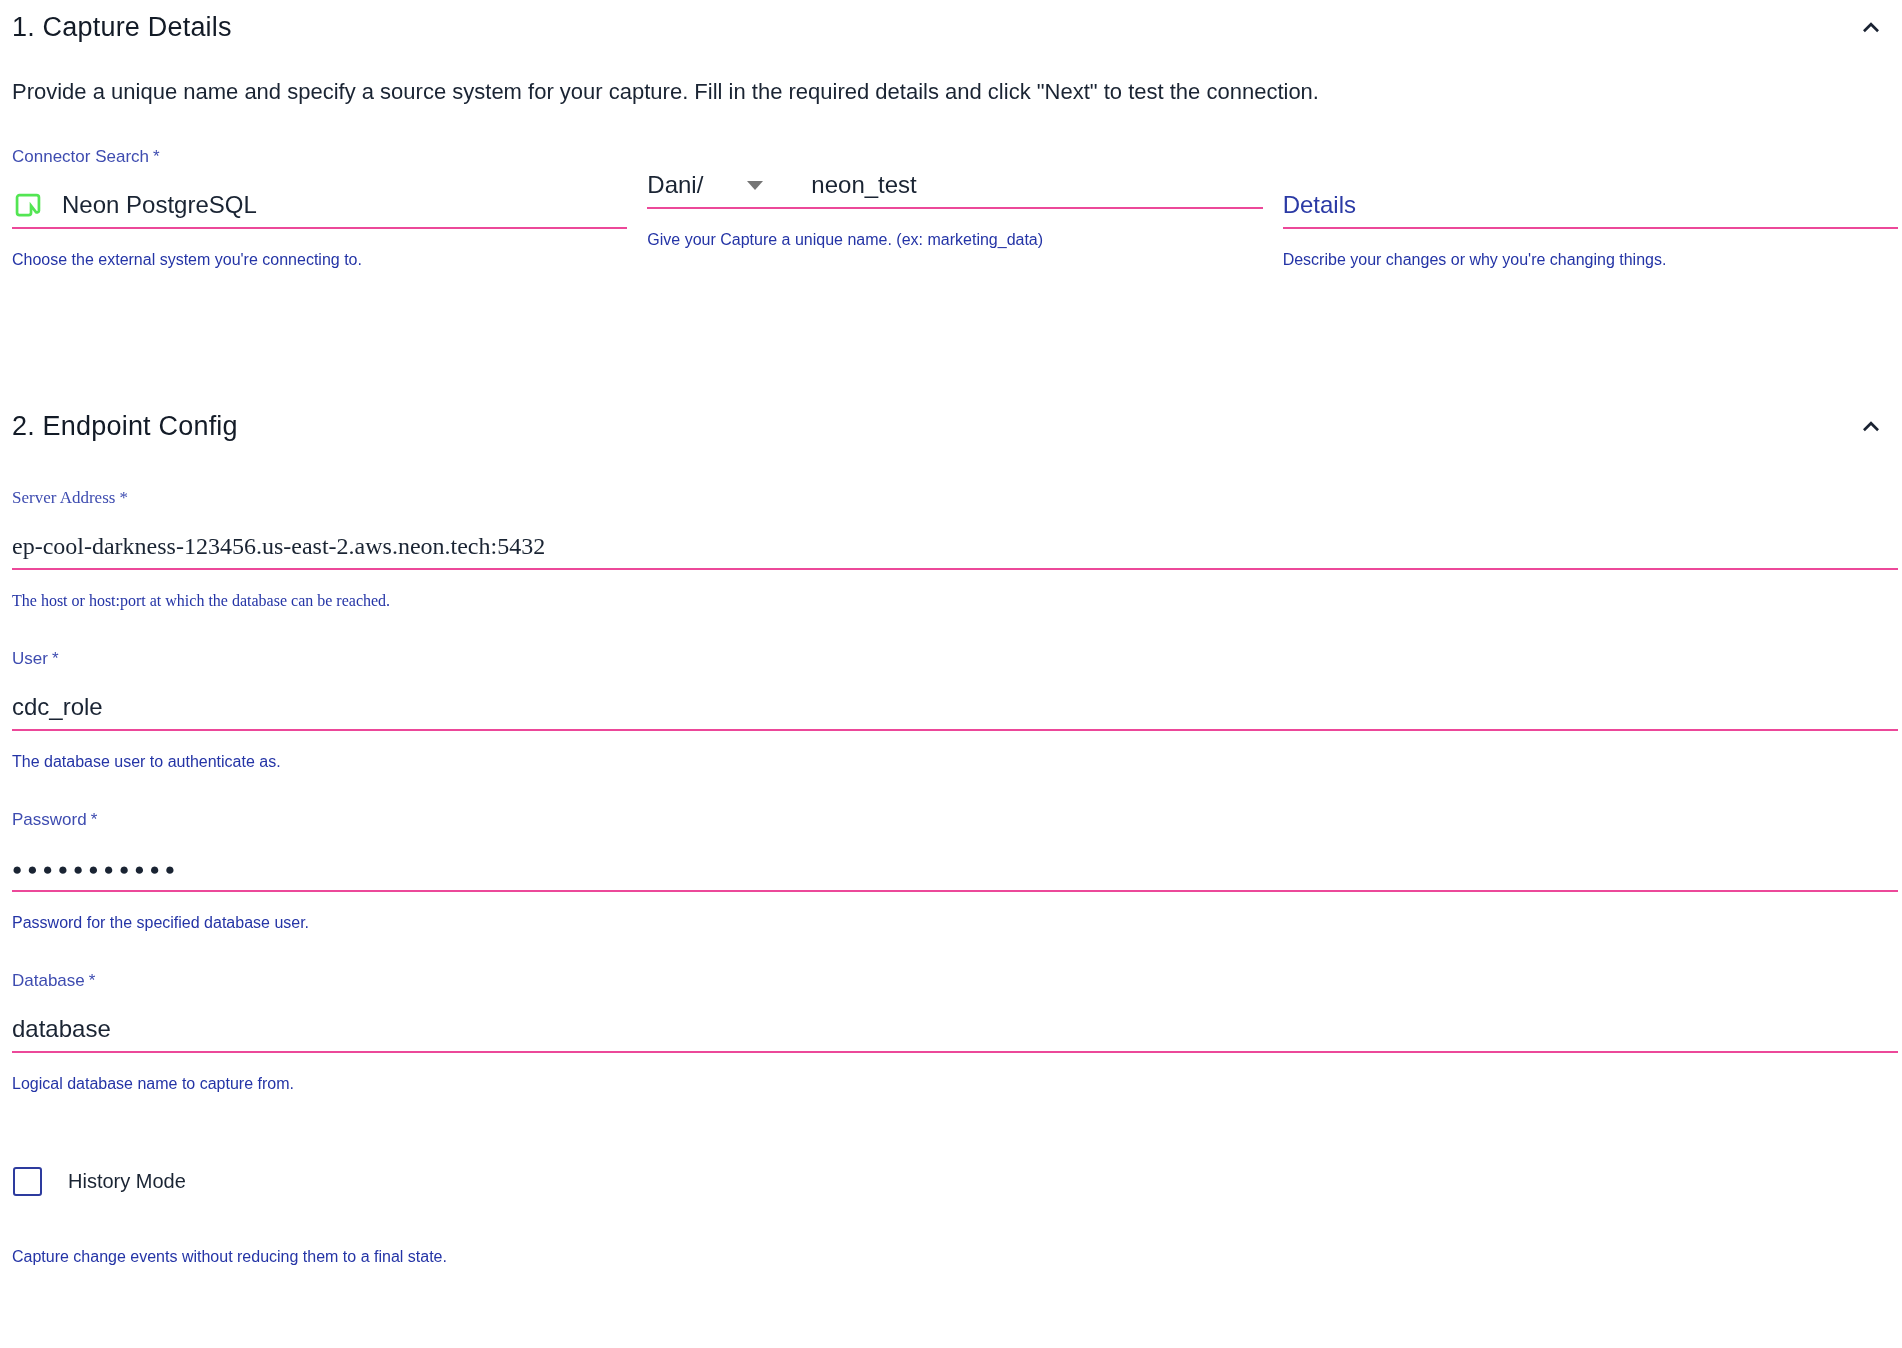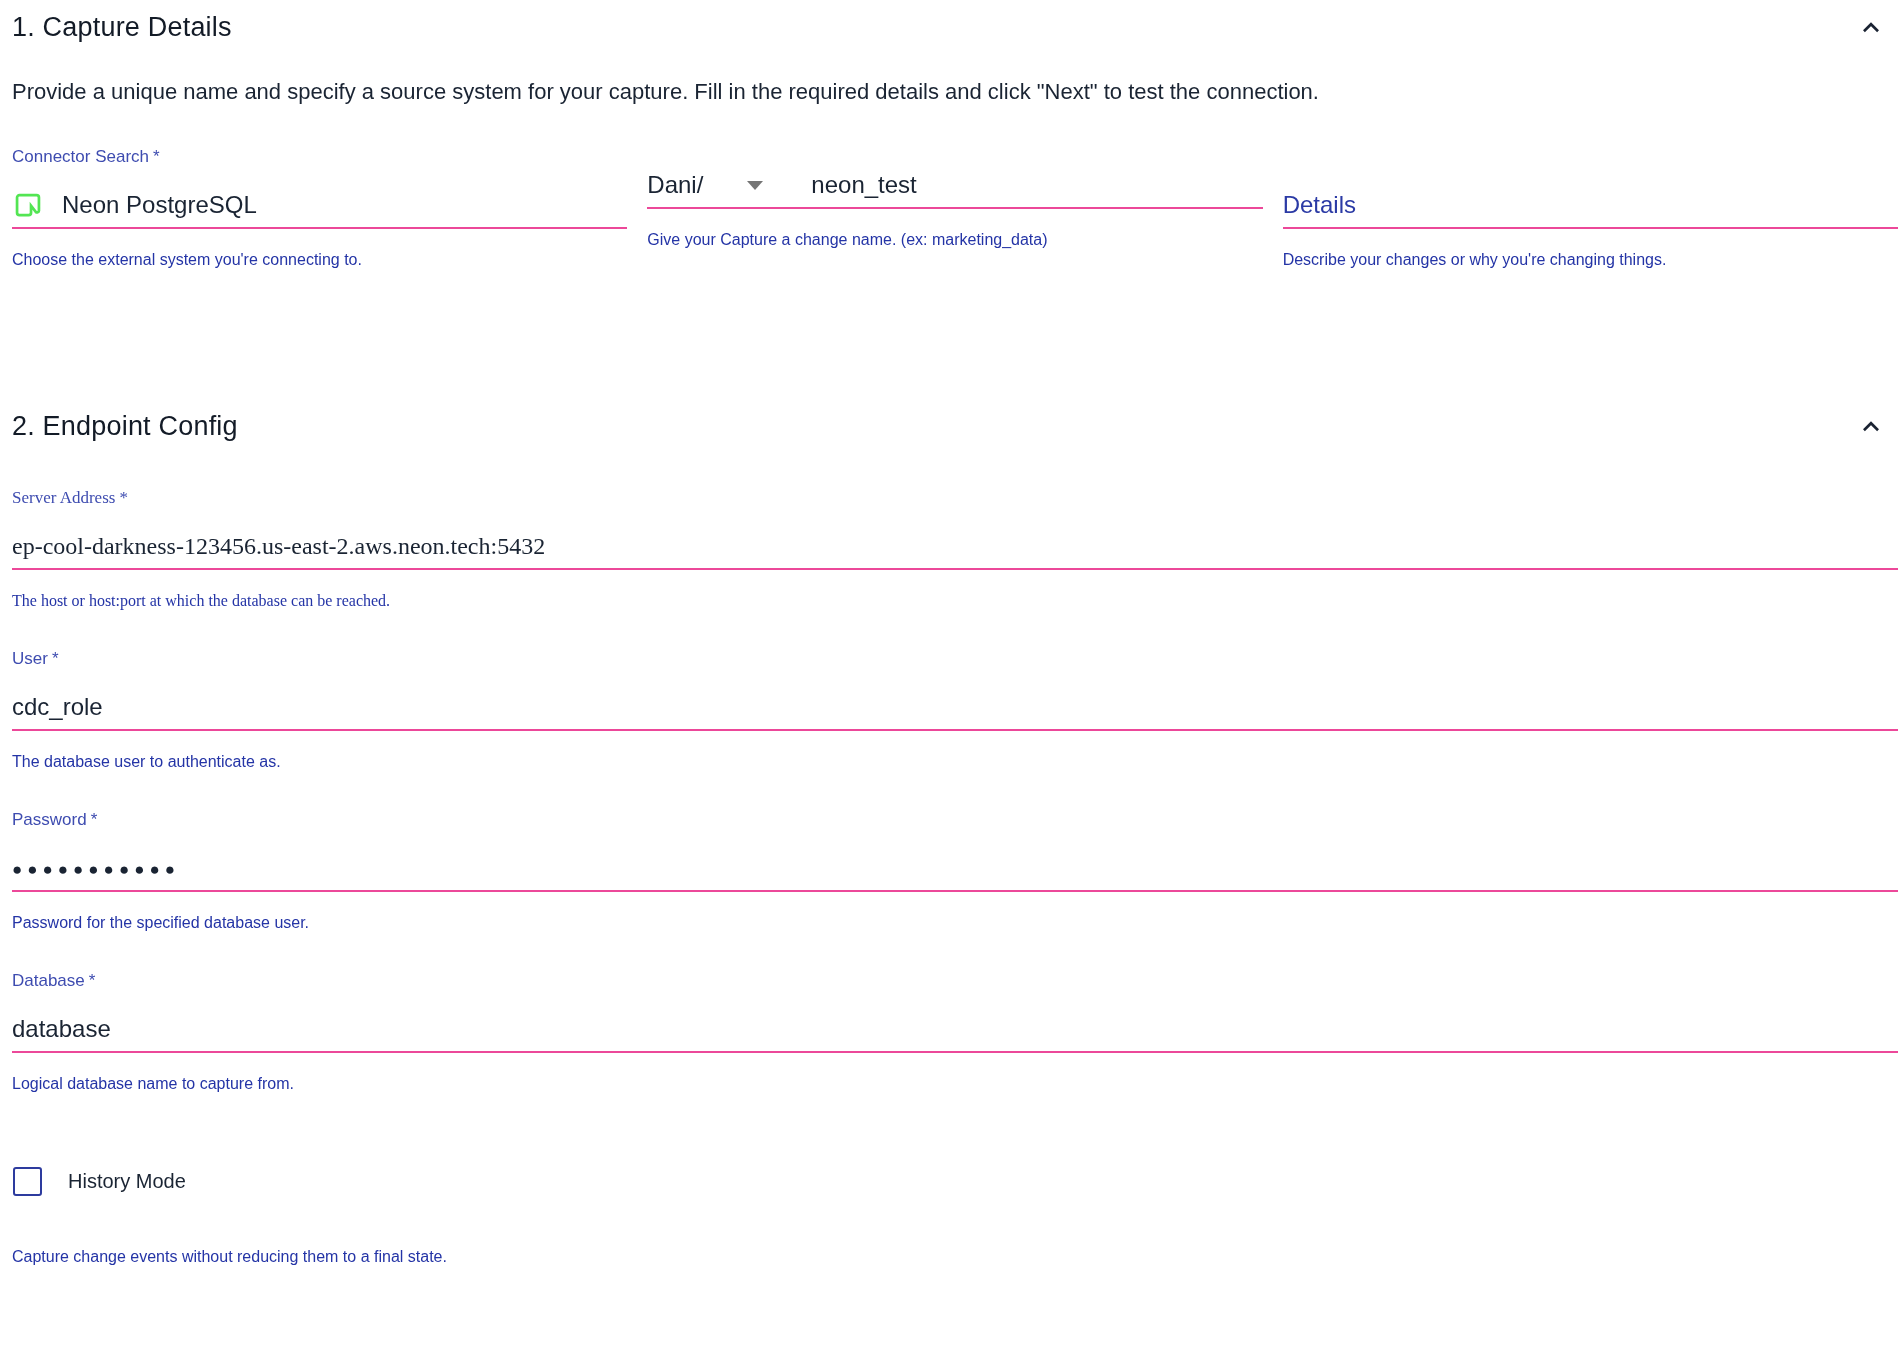--- a/index.html
+++ b/index.html
@@ -110,21 +110,21 @@
       </div>
       <div class="helper">Choose the external system you're connecting to.</div>
     </div>
 
     <div class="field">
       <div class="input-row">
         <span class="name-prefix">Dani/</span>
         <span class="select-arrow"></span>
         <span class="name-value">neon_test</span>
       </div>
-      <div class="helper">Give your Capture a change name. (ex: marketing_data)</div>
+      <div class="helper">Give your Capture a unique name. (ex: marketing_data)</div>
     </div>
 
     <div class="field">
       <div class="label-row"></div>
       <div class="input-row">
         <span class="details-placeholder">Details</span>
       </div>
       <div class="helper">Describe your changes or why you're changing things.</div>
     </div>
   </div>

